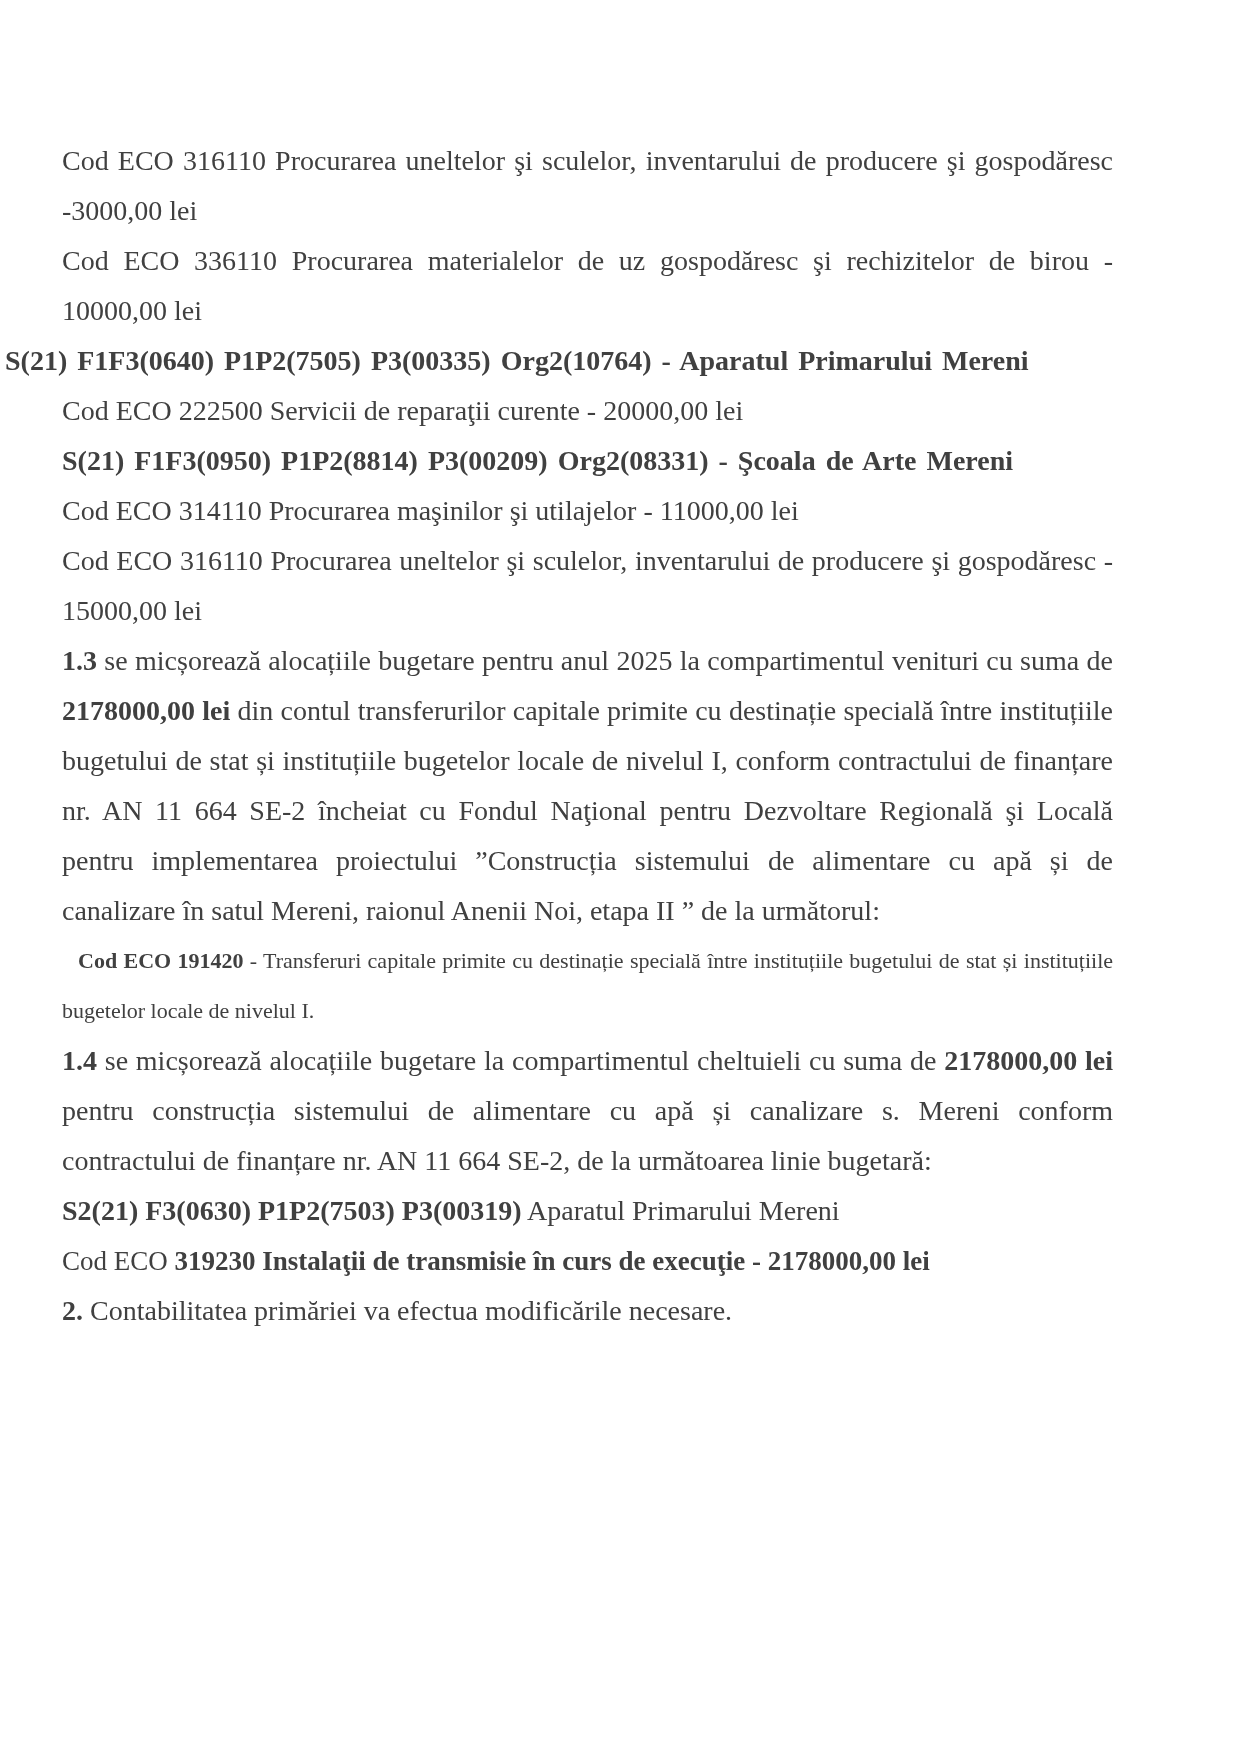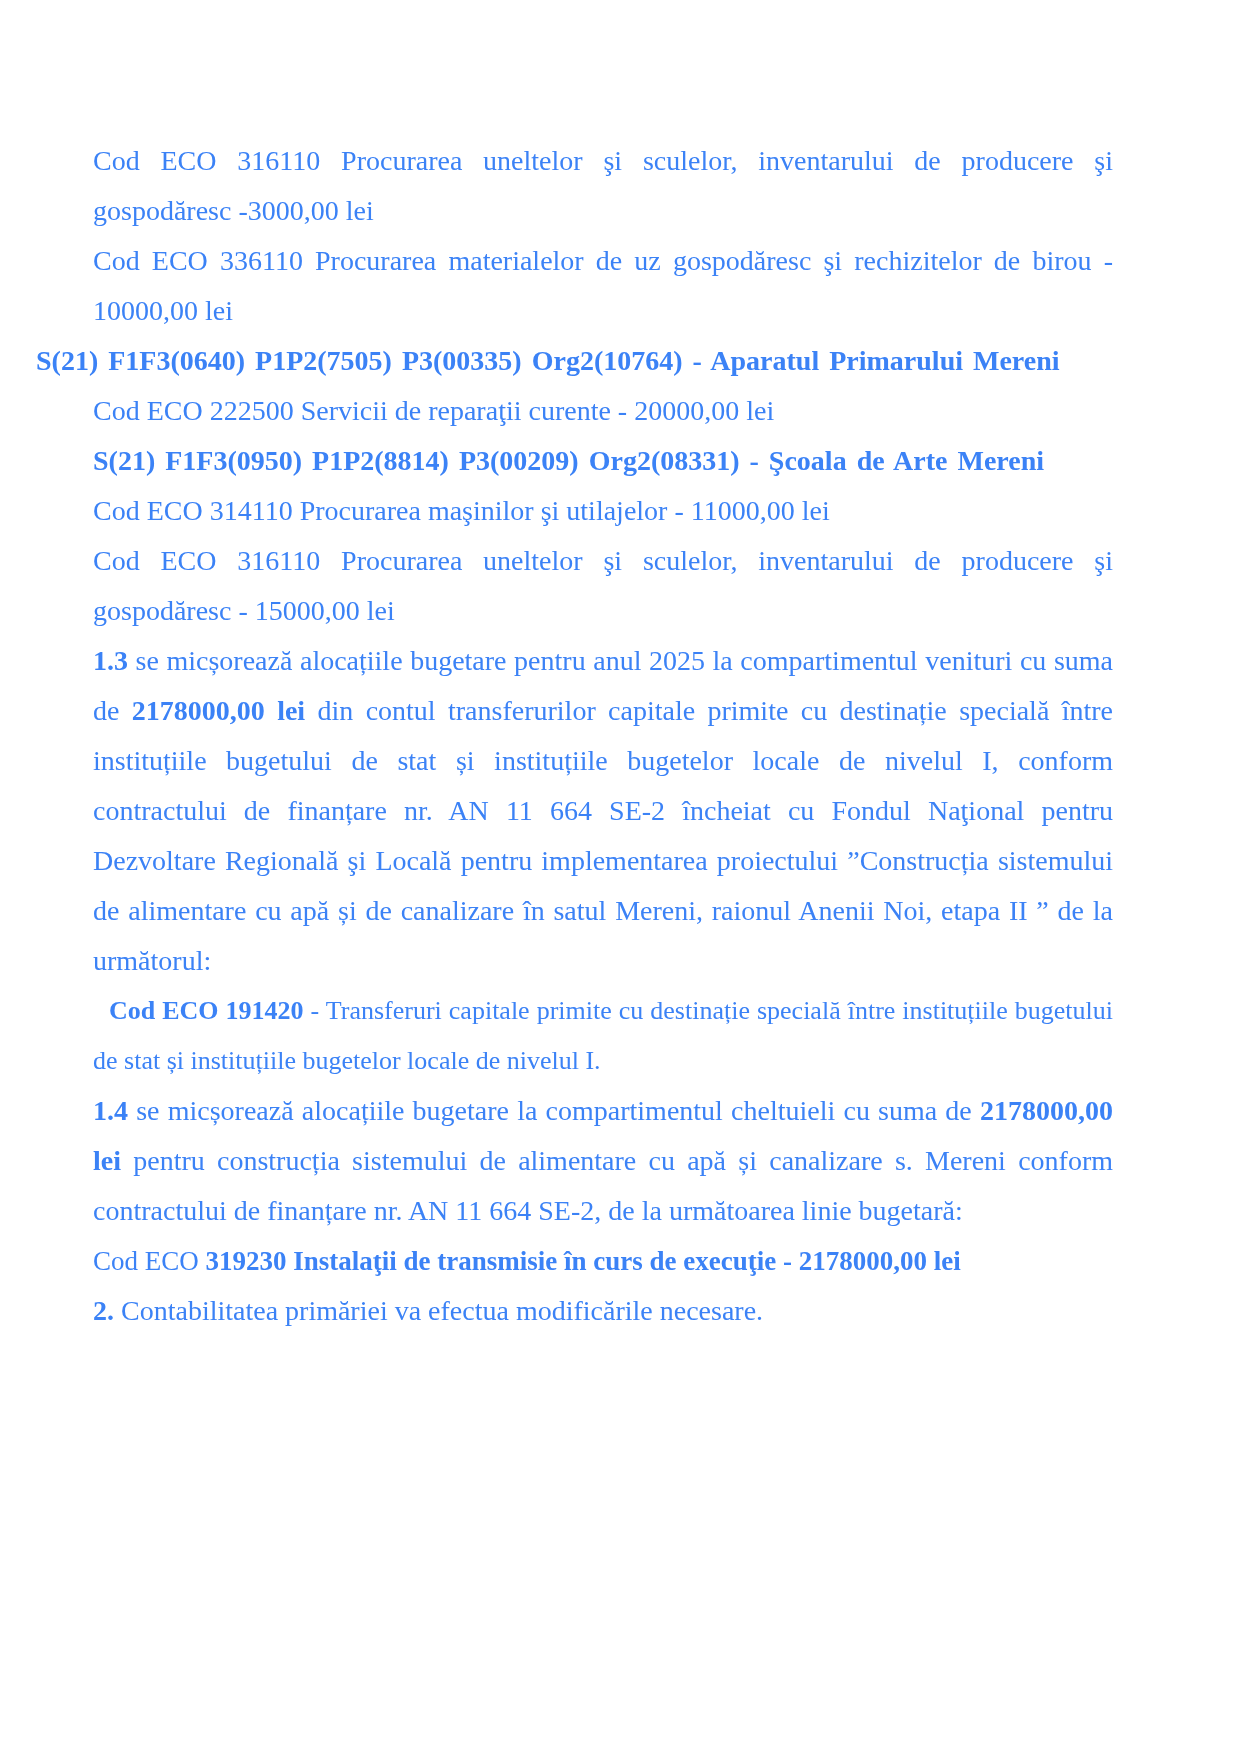--- a/index.html
+++ b/index.html
@@ -6,24 +6,24 @@
     margin: 0;
     padding: 0;
     background: #ffffff;
   }
   .page {
     position: relative;
     width: 1241px;
     height: 1755px;
     box-sizing: border-box;
     background: #ffffff;
-    color: #3b82f6;
+    color: #404040;
     font-family: "Liberation Serif", "DejaVu Serif", serif;
     font-size: 28px;
-    padding: 136px 128px 0 93px;
+    padding: 136px 128px 0 62px;
     overflow: hidden;
   }
   p.para {
     margin: 0;
     text-align: justify;
     line-height: 50px;
   }
   b { font-weight: bold; }
 
   
@@ -43,21 +43,21 @@
   .sect-13 {
     line-height: 51px;
     margin-top: 8px;
   }
   .sect-14 {
     line-height: 48px;
   }
 
   
   .small-para {
-    font-size: 26px;
+    font-size: 22px;
     line-height: 47px;
     margin-left: 17px;
     text-indent: 16px;
   }
 
   
   .s2-line {
     margin-left: 44px;
     line-height: 48px;
     margin-top: 10px;
@@ -94,18 +94,19 @@
 
   <p class="para"><span>Cod ECO 316110  Procurarea uneltelor şi sculelor, inventarului de producere şi gospodăresc - 15000,00 lei</span></p>
 
 
   <p class="para sect sect-13"><b>1.3</b><span> se micșorează alocațiile bugetare pentru anul 2025 la compartimentul venituri cu suma de </span><b>2178000,00 lei</b><span>  din contul transferurilor capitale primite cu destinație specială între instituțiile bugetului de stat și instituțiile bugetelor locale de nivelul I, conform contractului de finanțare nr. AN 11 664 SE-2 încheiat cu Fondul Naţional pentru Dezvoltare Regională şi Locală pentru implementarea proiectului ”Construcția sistemului de alimentare cu apă și de canalizare în satul Mereni, raionul Anenii Noi, etapa II ”  de la următorul:</span></p>
 
   <p class="para small-para"><b>Cod ECO 191420</b><span> - Transferuri capitale primite cu destinație specială între instituțiile bugetului de stat și instituțiile bugetelor locale de nivelul I.</span></p>
 
   <p class="para sect sect-14"><b>1.4</b><span>  se micșorează alocațiile bugetare la compartimentul cheltuieli cu suma de </span><b>2178000,00 lei</b><span> pentru construcția sistemului de alimentare cu apă și canalizare  s. Mereni conform contractului de finanțare nr. AN 11 664 SE-2, de la următoarea linie bugetară:</span></p>
 
+  <p class="para s2-line"><b>S2(21) F3(0630) P1P2(7503) P3(00319)</b><span> Aparatul Primarului Mereni</span></p>
 
   <p class="para cod-319230"><span>Cod ECO </span><b>319230 Instalaţii de transmisie în curs de execuţie - 2178000,00 lei</b></p>
 
   <p class="para item-2"><b>2.</b><span> Contabilitatea primăriei va efectua modificările necesare.</span></p>
 
 </div>
 
 </body></html>

